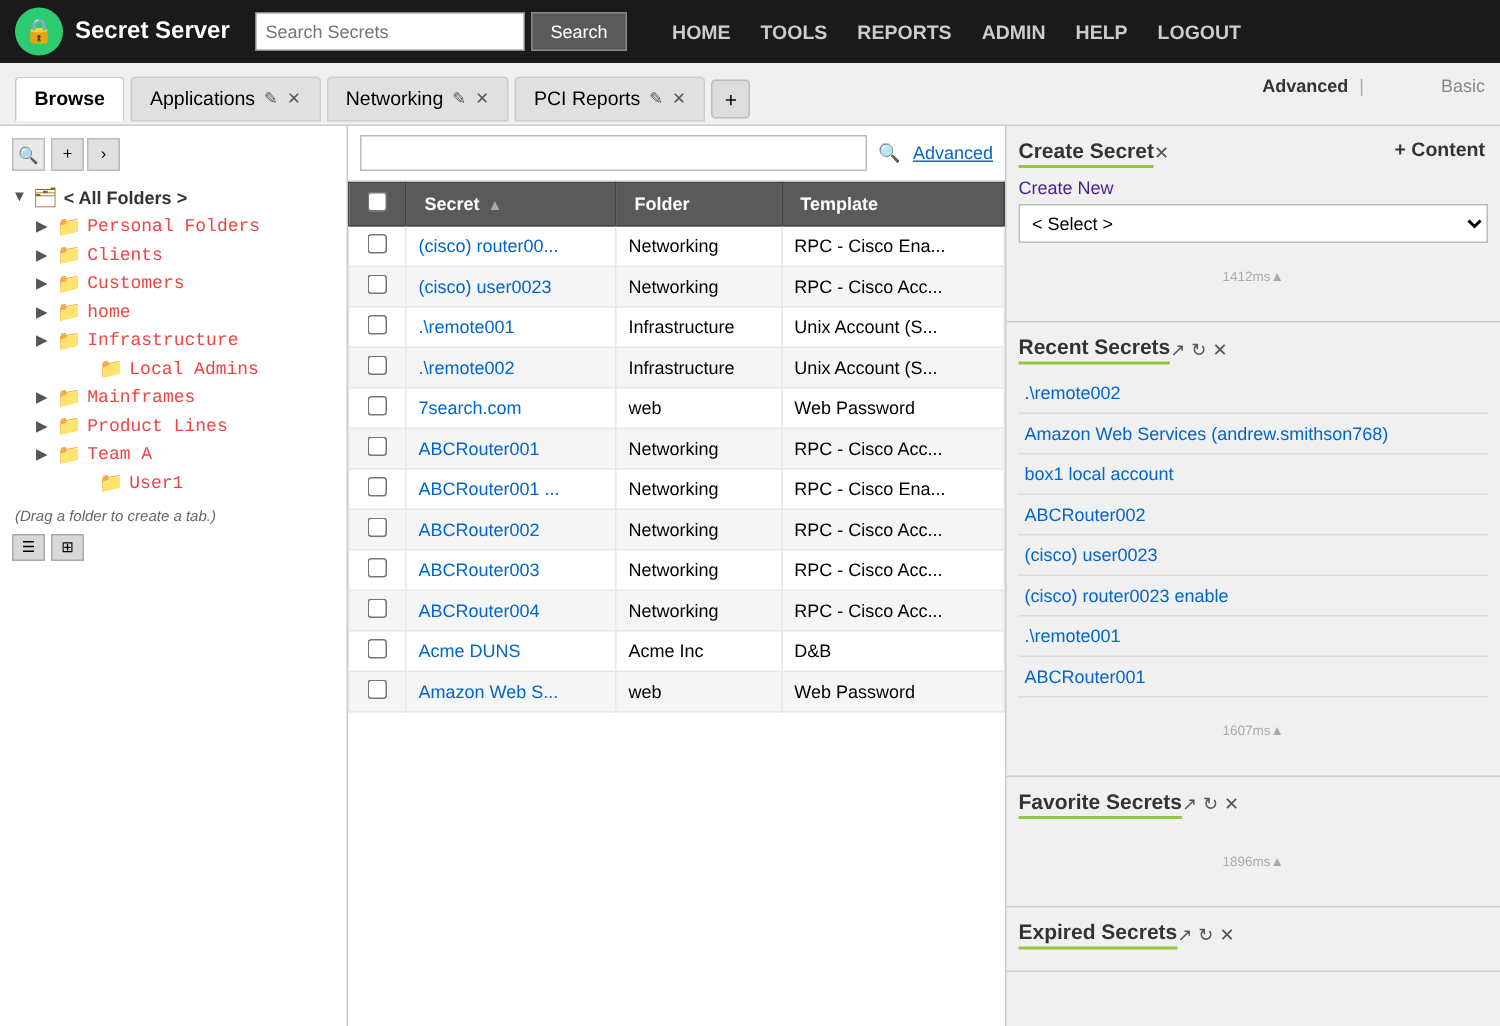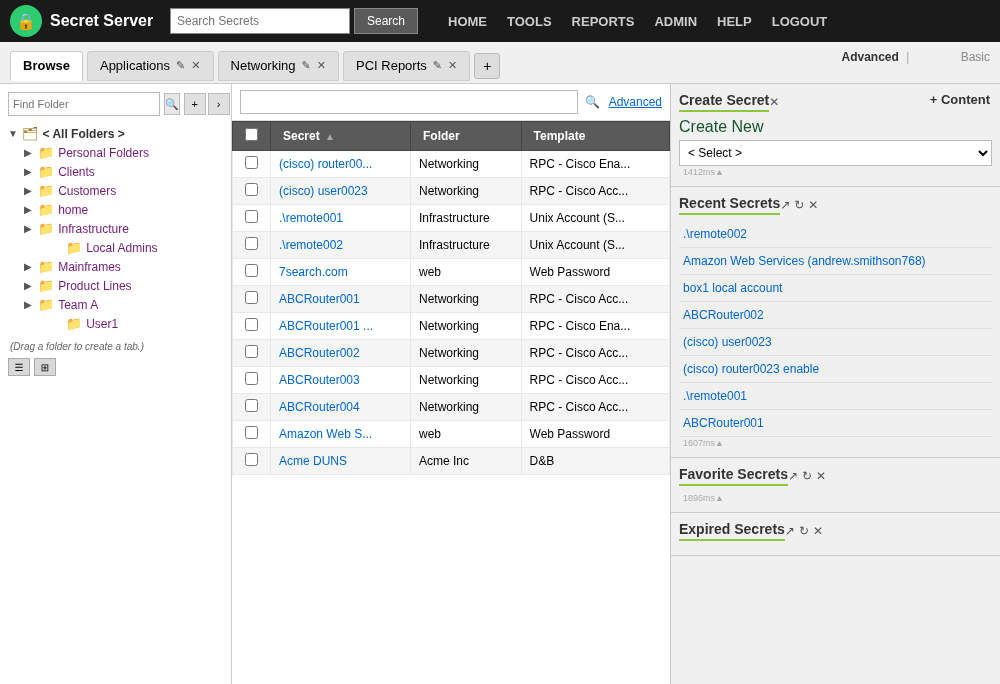--- a/index.html
+++ b/index.html
@@ -182,21 +182,21 @@
       cursor: pointer;
       gap: 2px;
     }
     .tree-expander {
       width: 12px;
       font-size: 10px;
       color: #555;
       flex-shrink: 0;
     }
     .folder-icon { color: #8B6914; font-size: 13px; margin-right: 2px; }
-    .folder-label { color: #701a75; }
+    .folder-label { color: #ef4444; font-family: Liberation Mono, monospace; }
     .tree-children { padding-left: 16px; }
     .all-folders { font-weight: bold; color: #333; }
 
     
     .drag-hint {
       font-size: 10px;
       color: #666;
       font-style: italic;
       margin-top: 6px;
       padding: 2px;
@@ -312,22 +312,22 @@
       padding-bottom: 2px;
     }
     .panel-icons {
       display: flex;
       gap: 4px;
       font-size: 12px;
       color: #555;
     }
     .panel-icon { cursor: pointer; }
     .create-new-label {
-      font-size: 16px;
-      color: #14532d;
+      font-size: 12px;
+      color: #4c1d95;
       margin-bottom: 4px;
     }
     .select-wrapper {
       display: flex;
       align-items: flex-end;
       gap: 0;
     }
     .select-dropdown {
       flex: 1;
       height: 26px;
@@ -339,22 +339,22 @@
     .recent-item {
       padding: 6px 4px;
       border-bottom: 1px solid #ddd;
       color: #0066cc;
       cursor: pointer;
       font-size: 12px;
     }
     .scrollbar-hint {
       font-size: 9px;
       color: #aaa;
-      text-align: left;
-      padding: 1px 4px;
+      text-align: center;
+      padding: 17px 4px;
     }
 
     
     #content-button {
       position: absolute;
       right: 10px;
       top: 55px;
       display: flex;
       align-items: center;
       gap: 4px;
@@ -419,21 +419,20 @@
     <span class="sep">|</span>
     <span class="bas">Basic</span>
   </div>
   <div id="content-button" style="position:absolute;right:10px;top:50px;font-size:13px;font-weight:bold;color:#333;cursor:pointer;">+ Content</div>
 </div>
 
 <div id="content-area">
 
   <div id="sidebar">
     <div id="find-folder-bar">
-      <input id="find-folder-input" type="text" placeholder="Find Folder" style="">
       <button class="folder-search-btn">🔍</button>
       <div class="sidebar-actions">
         <button class="sidebar-action-btn">+</button>
         <button class="sidebar-action-btn">›</button>
       </div>
     </div>
     <div class="tree">
       <div class="tree-item">
         <span class="tree-expander">▼</span>
         <span class="folder-icon">🗂</span>
@@ -599,31 +598,31 @@
       <input type="checkbox" style="">
     </td>
     <td style="color:#0066cc;cursor:pointer;">ABCRouter004</td>
     <td>Networking</td>
     <td>RPC - Cisco Acc...</td>
   </tr>
             <tr>
     <td class="check-col">
       <input type="checkbox" style="">
     </td>
+    <td style="color:#0066cc;cursor:pointer;">Acme DUNS</td>
+    <td>Acme Inc</td>
+    <td>D&amp;B</td>
+  </tr>
+            <tr>
+    <td class="check-col">
+      <input type="checkbox" style="">
+    </td>
     <td style="color:#0066cc;cursor:pointer;">Amazon Web S...</td>
     <td>web</td>
     <td>Web Password</td>
-  </tr>
-            <tr>
-    <td class="check-col">
-      <input type="checkbox" style="">
-    </td>
-    <td style="color:#0066cc;cursor:pointer;">Acme DUNS</td>
-    <td>Acme Inc</td>
-    <td>D&amp;B</td>
   </tr>
           </tbody>
       </table>
     </div>
   </div>
 
   <div id="right-panel">
 
     <div class="panel-section">
       <div class="panel-section-header">

